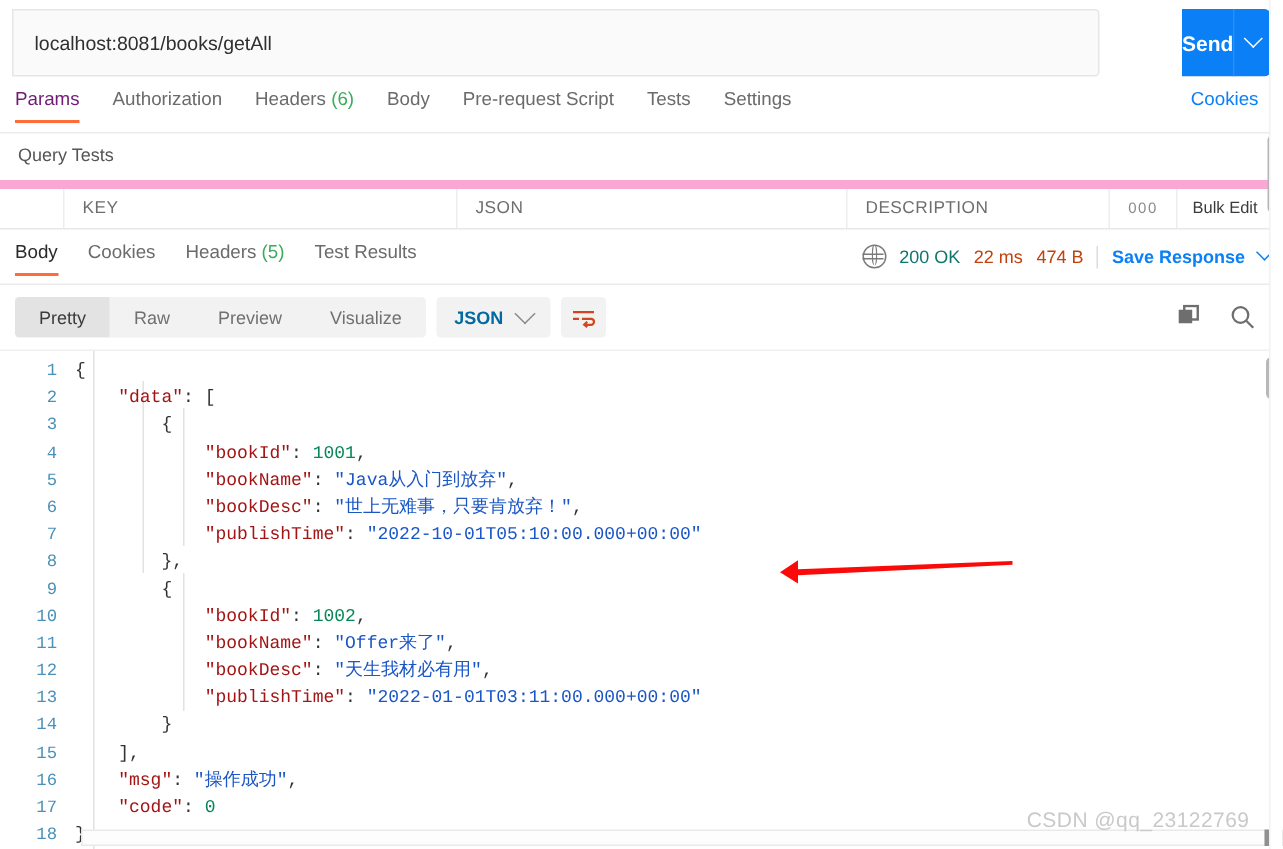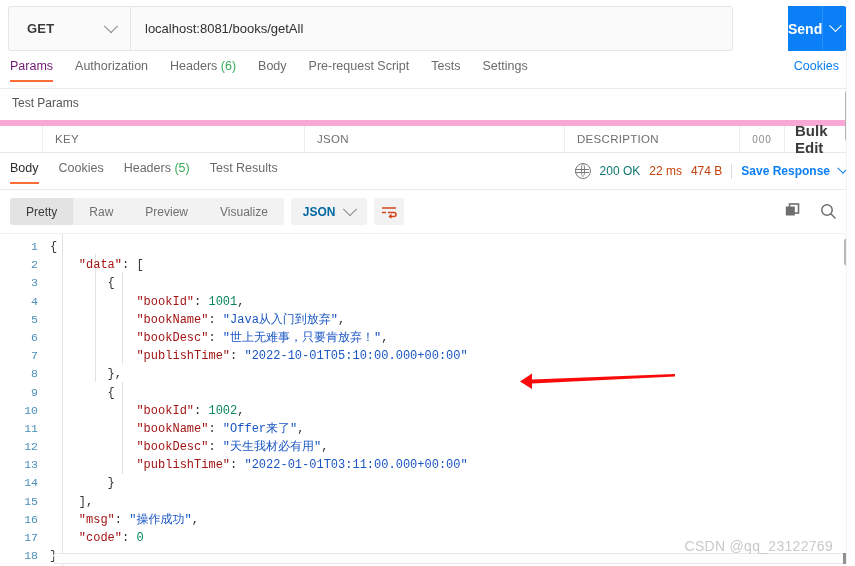--- a/index.html
+++ b/index.html
@@ -181,23 +181,23 @@
     width: 44px;
     display: flex; align-items: center; justify-content: center;
     color: #8a8a8a; font-size: 10px; letter-spacing: 1px;
     border-right: 1px solid #ededed;
     cursor: pointer;
   }
   .qp-bulk {
     flex: 1;
     display: flex; align-items: center;
     padding-left: 10px;
-    font-size: 15px;
+    font-size: 11px;
     color: #3b3b3b;
-    font-weight: 700;
+    font-weight: 400;
     cursor: pointer;
   }
 
   
   .res-tabs {
     position: absolute;
     left: 0; top: 159px;
     width: 855px; height: 30px;
     display: flex;
     align-items: flex-start;
@@ -427,24 +427,20 @@
     font-size: 14px;
     color: #c9c9c9;
     letter-spacing: .3px;
     user-select: none;
   }
 </style>
 </head>
 <body>
 
 <div class="urlbar">
-  <div class="method-select">
-    <span class="method-label">GET</span>
-    <span class="chev"></span>
-  </div>
   <div class="url-input">
     <span>localhost:8081/books/getAll</span>
   </div>
   <div class="send-group">
     <div class="send-btn">Send</div>
     <div class="send-caret">
       <span class="chev-white"></span>
     </div>
   </div>
 </div>
@@ -454,21 +450,21 @@
   <div class="req-tab"><span>Authorization</span></div>
   <div class="req-tab"><span>Headers</span> <span class="hdr-count">(6)</span></div>
   <div class="req-tab"><span>Body</span></div>
   <div class="req-tab"><span>Pre-request Script</span></div>
   <div class="req-tab"><span>Tests</span></div>
   <div class="req-tab"><span>Settings</span></div>
   <div class="cookies-link">Cookies</div>
 </div>
 <div class="req-sep"></div>
 
-<div class="qp-title">Test Params</div>
+<div class="qp-title">Query Tests</div>
 <div class="qp-table">
   <div class="qp-cell qp-check"></div>
   <div class="qp-cell qp-key">KEY</div>
   <div class="qp-cell qp-value">JSON</div>
   <div class="qp-cell qp-desc">DESCRIPTION</div>
   <div class="qp-dots">000</div>
   <div class="qp-bulk">Bulk Edit</div>
 </div>
 
 <div class="res-tabs">

